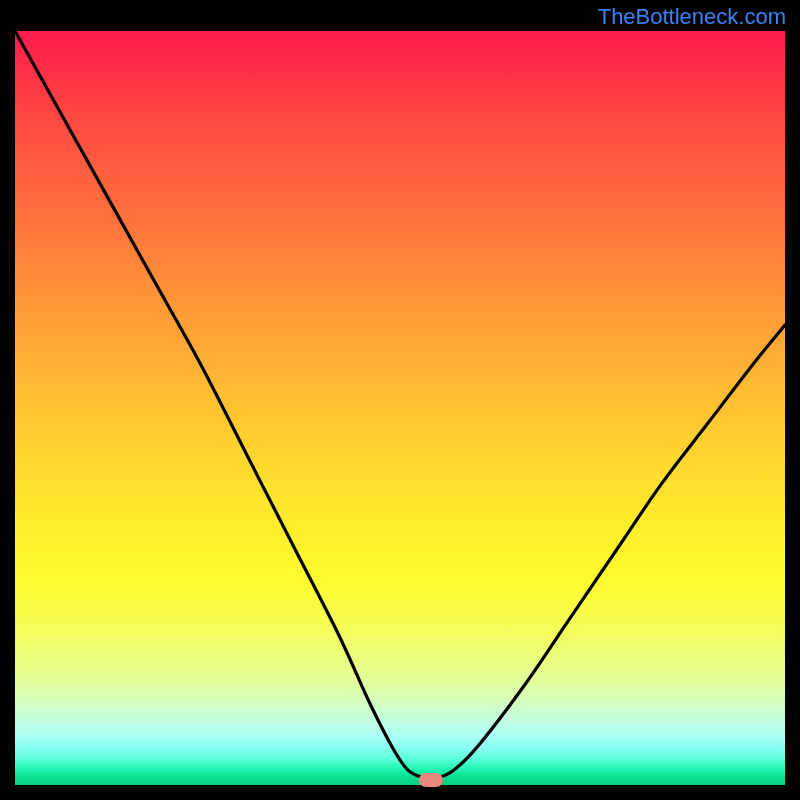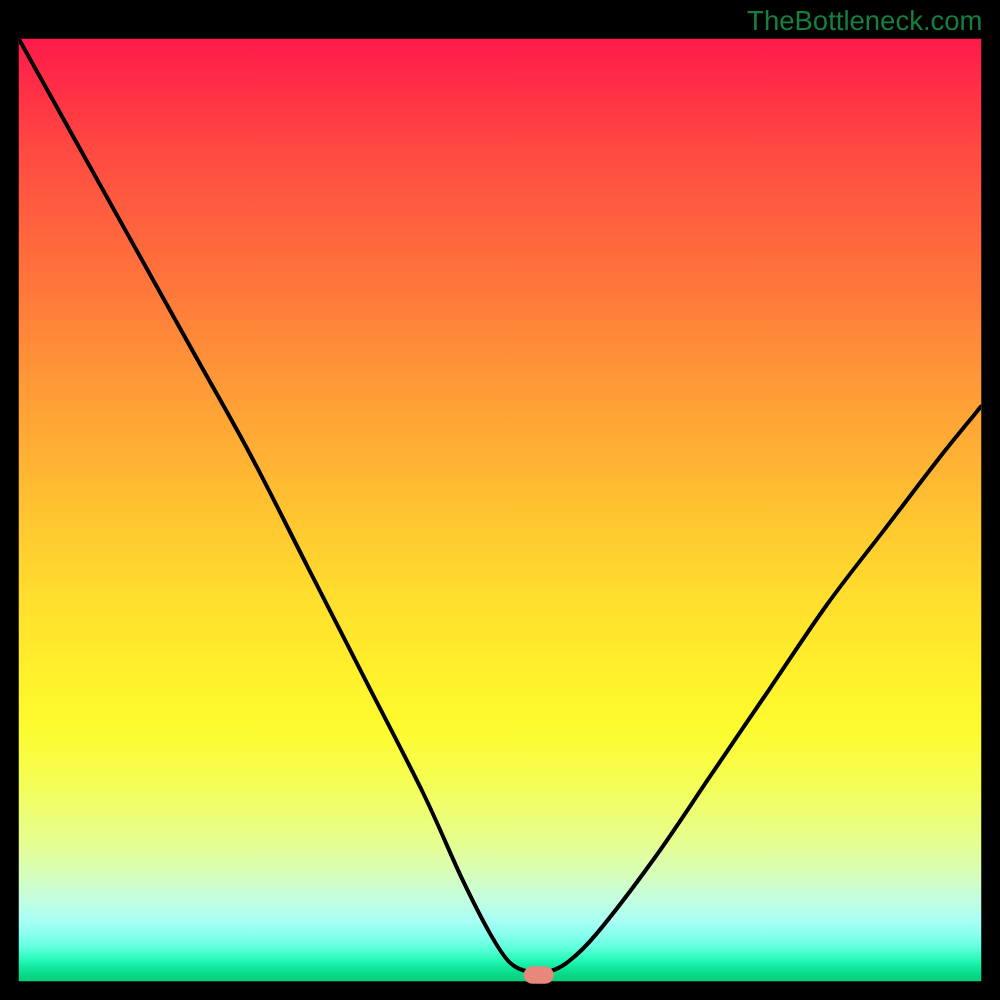--- a/index.html
+++ b/index.html
@@ -16,21 +16,21 @@
     left: 15px;
     top: 31px;
     width: 770px;
     height: 754px;
     background: #000;
   }
   .attribution {
     position: absolute;
     right: 14px;
     top: 4px;
-    color: #15803d;
+    color: #3b82f6;
     font-size: 22px;
     font-weight: 500;
     letter-spacing: 0px;
   }
   .gradient-area {
     position: absolute;
     left: 0;
     top: 0;
     width: 770px;
     height: 754px;

